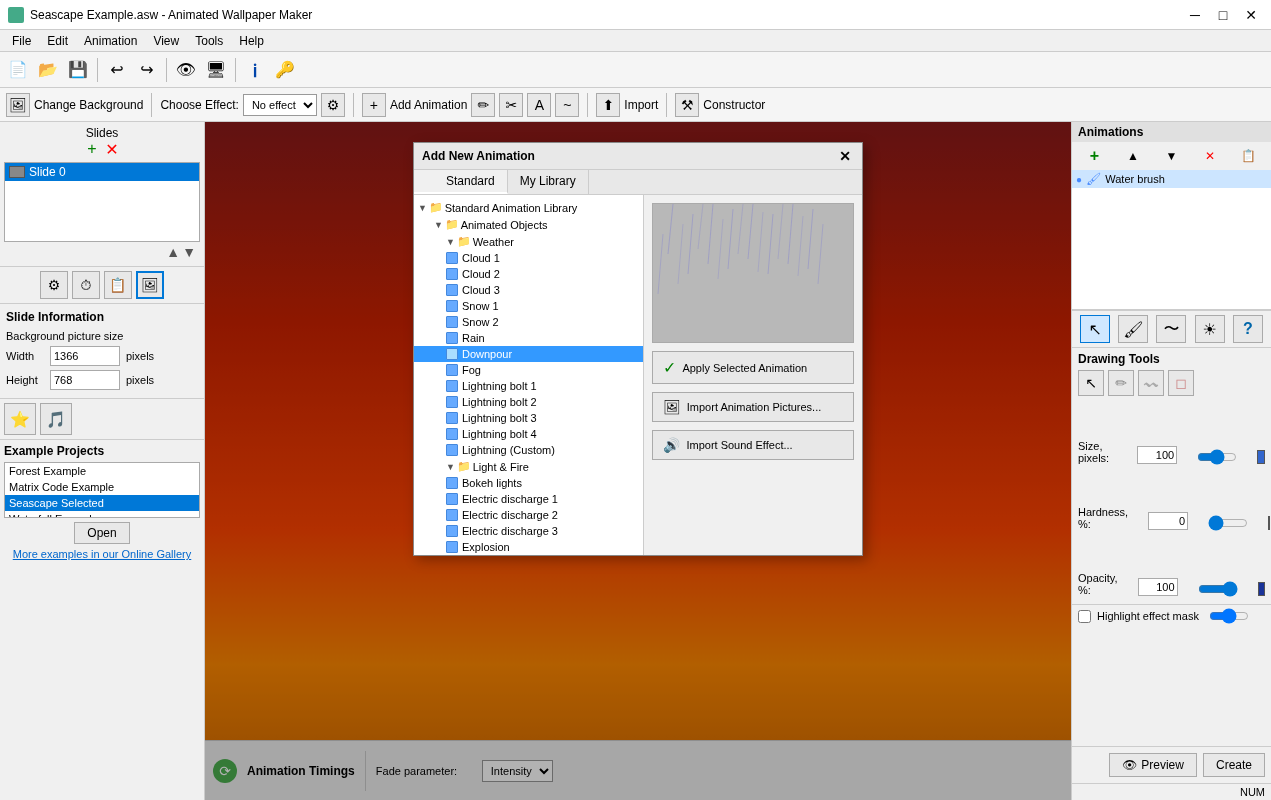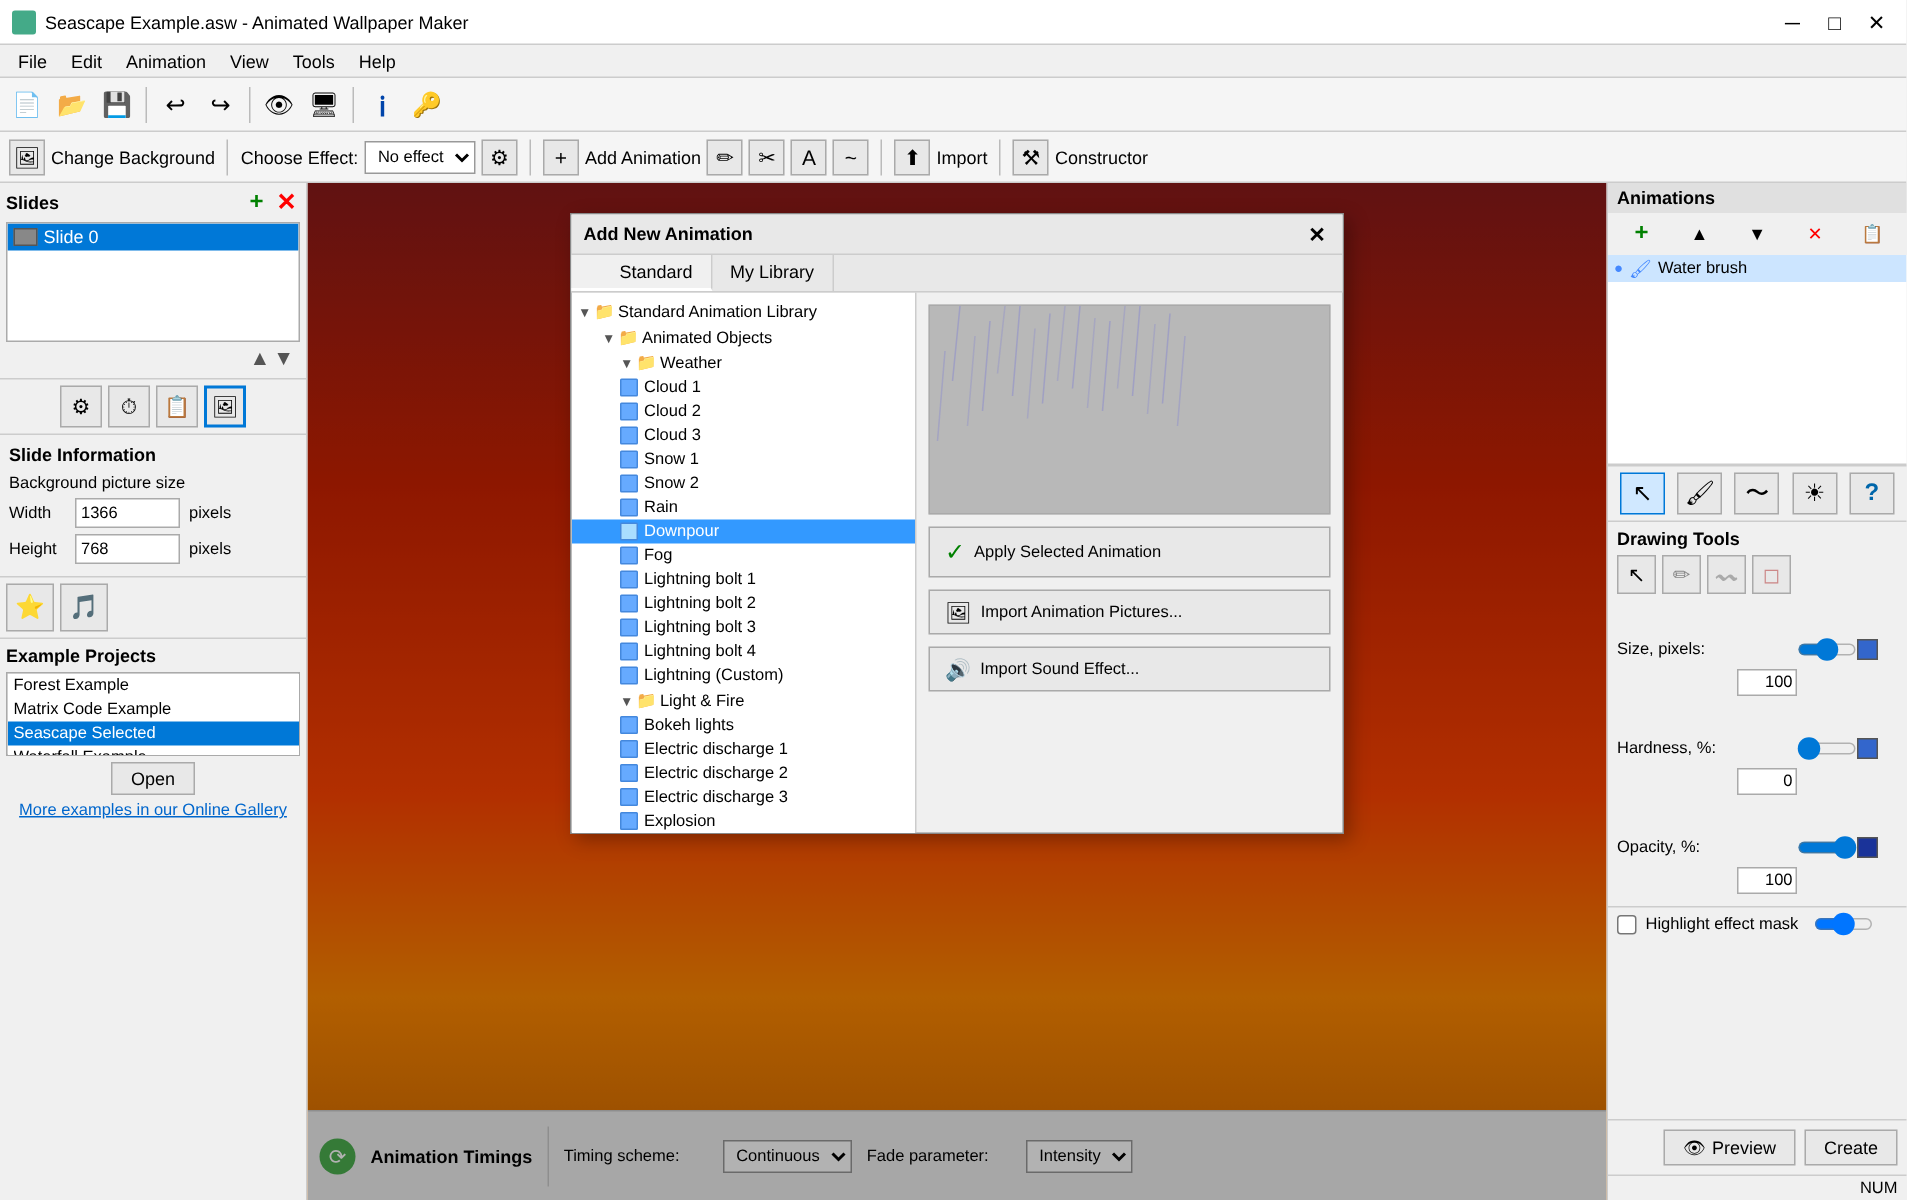--- a/index.html
+++ b/index.html
@@ -26,21 +26,21 @@
     .tb2-label { font-size: 12px; }
     .tb2-select { height: 22px; font-size: 11px; border: 1px solid #999; background: white; padding: 0 4px; }
     .tb2-btn-small { width: 24px; height: 24px; display: flex; align-items: center; justify-content: center; cursor: pointer; border: 1px solid #aaa; background: #e8e8e8; font-size: 14px; }
 
     
     #main { display: flex; height: calc(800px - 30px - 22px - 34px - 36px); }
 
     
     #left-panel { width: 205px; min-width: 205px; background: #f0f0f0; border-right: 1px solid #ccc; display: flex; flex-direction: column; }
     #slides-section { padding: 4px; border-bottom: 1px solid #ccc; }
-    #slides-header { display: flex; align-items: center; justify-content: space-between; margin-bottom: 4px; font-weight: bold; font-size: 12px; }
+    #slides-header { display: flex; align-items: center; justify-content: space-between; margin-bottom: 4px; font-weight: normal; font-size: 12px; flex-direction: column; }
     #slides-header-btns { display: flex; gap: 2px; }
     .slide-btn { width: 18px; height: 18px; display: flex; align-items: center; justify-content: center; cursor: pointer; font-size: 12px; }
     #slides-list { background: white; border: 1px solid #aaa; height: 80px; overflow-y: auto; }
     .slide-item { display: flex; align-items: center; padding: 2px 4px; gap: 4px; cursor: pointer; }
     .slide-item.selected { background: #0078d7; color: white; }
     .slide-thumb { width: 16px; height: 12px; background: #888; border: 1px solid #555; }
     
     #slide-arrows { display: flex; justify-content: flex-end; padding: 2px 4px; gap: 2px; }
     .arrow-btn { font-size: 14px; cursor: pointer; color: #555; }
 
@@ -91,39 +91,39 @@
     .anim-ctrl-btn { width: 22px; height: 22px; display: flex; align-items: center; justify-content: center; cursor: pointer; font-size: 12px; }
     
     #anim-type-tabs { display: flex; justify-content: space-around; padding: 4px; border-bottom: 1px solid #ccc; }
     .anim-type-btn { width: 30px; height: 28px; display: flex; align-items: center; justify-content: center; cursor: pointer; border: 1px solid #aaa; background: #e8e8e8; font-size: 16px; }
     .anim-type-btn.active { background: #d0e8ff; border-color: #0078d7; }
 
     #drawing-tools { padding: 4px 6px; border-bottom: 1px solid #ccc; }
     #drawing-tools h4 { font-size: 12px; font-weight: bold; margin-bottom: 4px; }
     #draw-btns { display: flex; gap: 4px; margin-bottom: 6px; }
     .draw-btn { width: 26px; height: 26px; display: flex; align-items: center; justify-content: center; cursor: pointer; border: 1px solid #aaa; background: #e8e8e8; font-size: 14px; }
-    .draw-param { display: flex; align-items: center; gap: 0; margin-bottom: 4px; }
+    .draw-param { display: flex; align-items: flex-end; gap: 20px; margin-bottom: 4px; }
     .draw-param label { font-size: 11px; width: 80px; }
     .draw-num { width: 40px; height: 18px; border: 1px solid #aaa; font-size: 11px; text-align: right; padding: 0 2px; margin-top: 44px; }
     .draw-slider { width: 40px; height: 14px; accent-color: #0078d7; }
     .color-swatch { width: 14px; height: 14px; border: 1px solid #555; }
 
     #highlight-mask { padding: 4px 6px; display: flex; align-items: center; gap: 6px; }
     #highlight-mask input[type=checkbox] { cursor: pointer; }
     #highlight-mask label { font-size: 11px; }
 
     
     #bottom-buttons { display: flex; justify-content: flex-end; gap: 6px; padding: 6px; border-top: 1px solid #ccc; margin-top: auto; }
     .preview-btn { padding: 4px 12px; background: #e8e8e8; border: 1px solid #aaa; cursor: pointer; font-size: 12px; display: flex; align-items: center; gap: 4px; }
     .create-btn { padding: 4px 12px; background: #e8e8e8; border: 1px solid #aaa; cursor: pointer; font-size: 12px; }
     #num-indicator { background: #f0f0f0; border-top: 1px solid #ccc; padding: 2px 6px; text-align: right; font-size: 11px; }
 
     
     #modal-overlay { position: absolute; top: 0; left: 0; right: 0; bottom: 0; background: rgba(0,0,0,0.3); z-index: 100; display: flex; align-items: flex-start; justify-content: center; padding-top: 20px; }
-    #modal { background: #f0f0f0; border: 1px solid #888; width: 516px; box-shadow: 4px 4px 12px rgba(0,0,0,0.3); }
+    #modal { background: #f0f0f0; border: 1px solid #888; width: 450px; box-shadow: 4px 4px 12px rgba(0,0,0,0.3); }
     #modal-title-bar { background: #e8e8e8; padding: 4px 8px; display: flex; justify-content: space-between; align-items: center; border-bottom: 1px solid #ccc; font-weight: bold; font-size: 12px; }
     #modal-close { cursor: pointer; font-size: 14px; width: 18px; height: 18px; display: flex; align-items: center; justify-content: center; }
     #modal-tabs { display: flex; border-bottom: 1px solid #ccc; background: #e8e8e8; }
     .modal-tab { padding: 4px 12px; cursor: pointer; font-size: 12px; border-right: 1px solid #ccc; }
     .modal-tab.active { background: #f0f0f0; border-bottom: 2px solid white; padding-left: 32px; }
     #modal-content { display: flex; gap: 0; height: 360px; }
     #modal-tree { width: 230px; border-right: 1px solid #ccc; background: white; overflow-y: auto; padding: 4px 0; font-size: 11px; }
     .tree-root { padding: 2px 4px; display: flex; align-items: center; gap: 2px; cursor: pointer; }
     .tree-category { padding: 2px 4px 2px 16px; display: flex; align-items: center; gap: 2px; cursor: pointer; }
     .tree-item { padding: 2px 4px 2px 32px; display: flex; align-items: center; gap: 4px; cursor: pointer; font-size: 11px; }
@@ -265,26 +265,20 @@
     </div>
   </div>
 
   <div id="canvas-area" style="position:relative;">
     <div id="canvas-bg"></div>
 
     <div id="anim-timings">
       <div class="anim-clock">⟳</div>
       <span class="anim-label">Animation Timings</span>
       <div style="width:1px;height:40px;background:#ccc;"></div>
-      <div class="param-row">
-        <span class="param-label">Timing scheme:</span>
-        <select class="param-select">
-          <option>Continuous</option>
-        </select>
-      </div>
       <div class="param-row">
         <span class="param-label">Fade parameter:</span>
         <select class="param-select">
           <option>Intensity</option>
         </select>
       </div>
     </div>
 
     <div id="modal-overlay">
       <div id="modal">

